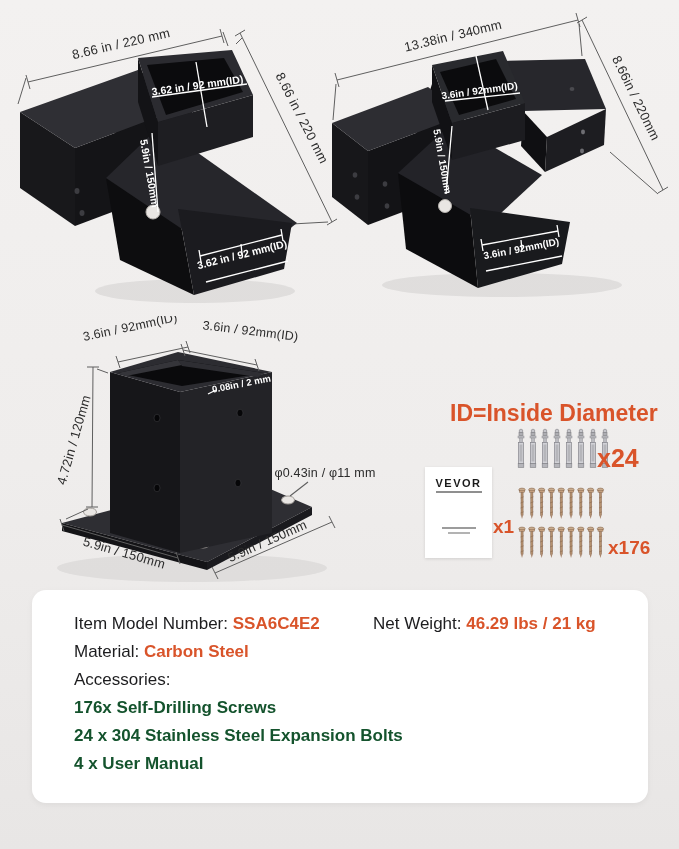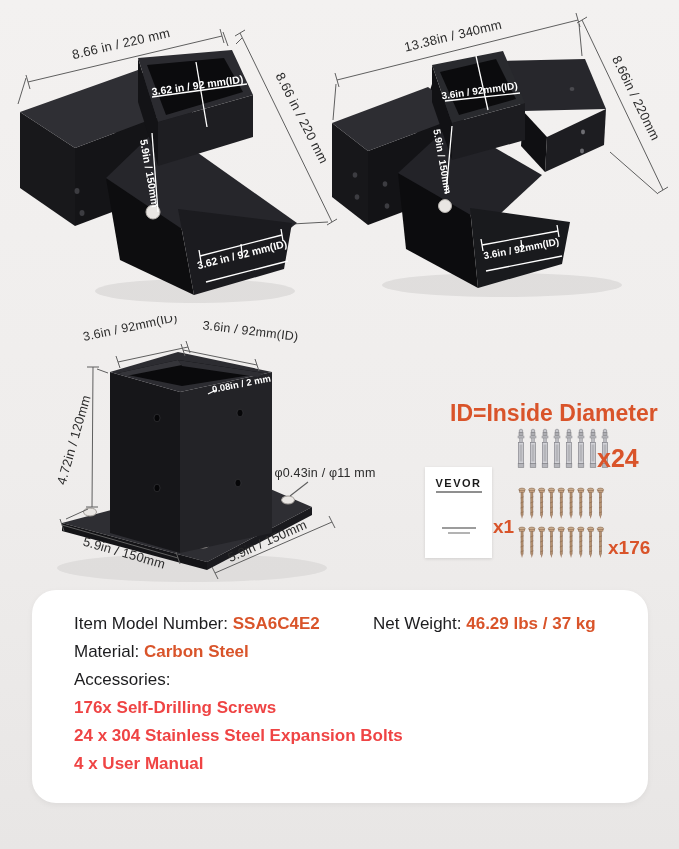--- a/index.html
+++ b/index.html
@@ -30,28 +30,28 @@
   .manual-brand{
     display:block;text-align:center;margin-top:10px;
     font-size:11px;font-weight:700;letter-spacing:1.5px;color:#1a1a1a;
   }
   .manual-bar{background:#8f8f8f;height:2px;margin:2px auto 0;}
   .manual-bar.b1{width:46px;}
   .manual-bar.b2{width:34px;margin-top:34px;background:#9c9c9c;}
   .manual-bar.b3{width:22px;margin-top:3px;height:1.5px;background:#b3b3b3;}
   .spec-box{
     position:absolute;left:32px;top:590px;width:616px;height:213px;
-    background:#ffffff;border-radius:24px;box-shadow:0 2px 6px rgba(0,0,0,.05);
+    background:#ffffff;border-radius:14px;box-shadow:0 2px 6px rgba(0,0,0,.05);
     box-sizing:border-box;padding:24px 0 0 42px;
     font-size:17px;color:#1d1d1f;
   }
   .spec-row{display:flex;height:28px;align-items:flex-start;white-space:nowrap;}
   .spec-cell-left{width:299px;}
   .spec-value{color:#d9542a;font-weight:700;}
-  .spec-acc{color:#ef4444;font-weight:700;height:28px;white-space:nowrap;}
+  .spec-acc{color:#14532d;font-weight:700;height:28px;white-space:nowrap;}
 </style>
 </head>
 <body>
 
 <svg class="abs" style="left:10px;top:8px" width="330" height="298" viewBox="0 0 330 298">
   <ellipse cx="185" cy="283" rx="100" ry="12" fill="rgba(0,0,0,0.07)"></ellipse>
 
   <g class="dimline">
     <path d="M8,96 L16,70"></path>
       <path d="M218,38 L213,24"></path>
@@ -278,21 +278,21 @@
   <use href="#screw" x="78.4" y="41"></use>
 </svg>
 <div class="count-label" style="left:608px;top:537px;font-size:19px">x176</div>
 
 <div class="spec-box">
   <div class="spec-row">
     <div class="spec-cell-left">
       <span>Item Model Number: </span><span class="spec-value">SSA6C4E2</span>
     </div>
     <div>
-      <span>Net Weight: </span><span class="spec-value">46.29 lbs / 37 kg</span>
+      <span>Net Weight: </span><span class="spec-value">46.29 lbs / 21 kg</span>
     </div>
   </div>
   <div class="spec-row">
     <div class="spec-cell-left">
       <span>Material: </span><span class="spec-value">Carbon Steel</span>
     </div>
   </div>
   <div class="spec-row">
     <span>Accessories:</span>
   </div>

